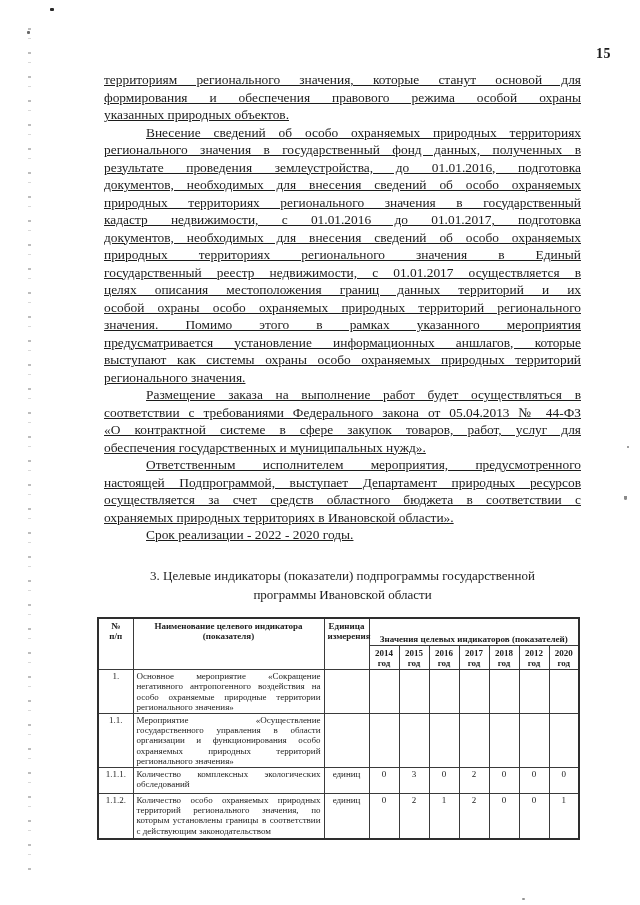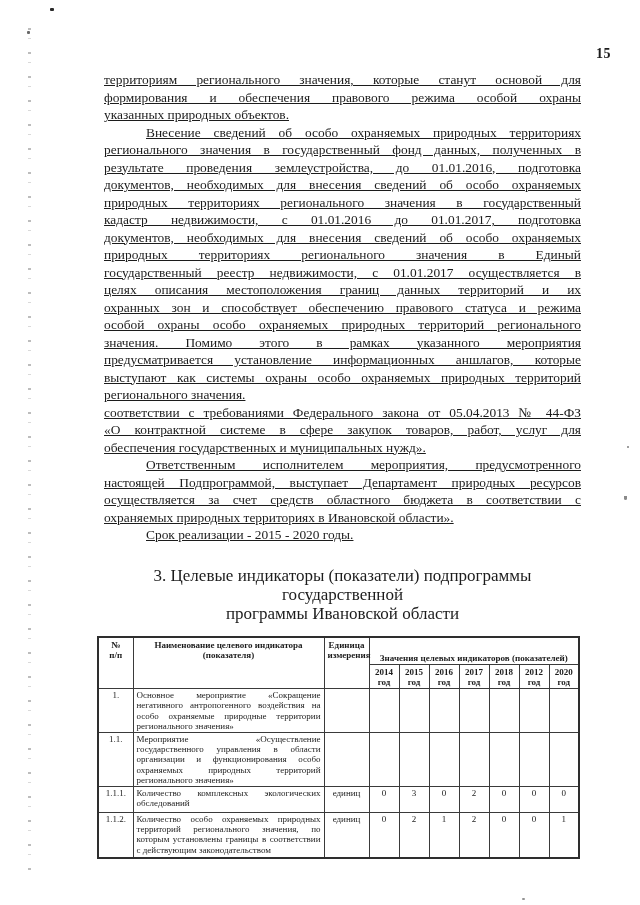--- a/index.html
+++ b/index.html
@@ -23,21 +23,21 @@
   .line{
     font-size:13.4px;
     height:17.5px;line-height:17.5px;
     text-align:justify;text-align-last:justify;
     overflow:visible;
   }
   .line.last{text-align-last:left;}
   .line.first{text-indent:42px;}
   .heading{margin-top:22px;}
   .hline{
-    font-size:17px;line-height:19px;text-align:center;
+    font-size:13px;line-height:19px;text-align:center;
   }
   table.ind{
     margin-top:13px;margin-left:-7px;
     width:481px;table-layout:fixed;
     border-collapse:collapse;
     border:2px solid #2e2e2e;
     font-family:"Liberation Serif","DejaVu Serif",serif;
   }
   table.ind th, table.ind td{
     border:1px solid #3a3a3a;
@@ -96,40 +96,40 @@
           <div class="line first">Внесение сведений об особо охраняемых природных территориях</div>
           <div class="line">регионального значения в государственный фонд данных, полученных в</div>
           <div class="line">результате проведения землеустройства, до 01.01.2016, подготовка</div>
           <div class="line">документов, необходимых для внесения сведений об особо охраняемых</div>
           <div class="line">природных территориях регионального значения в государственный</div>
           <div class="line">кадастр недвижимости, с 01.01.2016 до 01.01.2017, подготовка</div>
           <div class="line">документов, необходимых для внесения сведений об особо охраняемых</div>
           <div class="line">природных территориях регионального значения в Единый</div>
           <div class="line">государственный реестр недвижимости, с 01.01.2017 осуществляется в</div>
           <div class="line">целях описания местоположения границ данных территорий и их</div>
-          <div class="line">охранных зон и способствует обеспечению правового статуса и режима</div>
           <div class="line">особой охраны особо охраняемых природных территорий регионального</div>
           <div class="line">значения. Помимо этого в рамках указанного мероприятия</div>
           <div class="line">предусматривается установление информационных аншлагов, которые</div>
           <div class="line">выступают как системы охраны особо охраняемых природных территорий</div>
           <div class="line last">регионального значения.</div>
         </div>
         <div class="para">
+          <div class="line first">Размещение заказа на выполнение работ будет осуществляться в</div>
           <div class="line">соответствии с требованиями Федерального закона от 05.04.2013 № 44-ФЗ</div>
           <div class="line">«О контрактной системе в сфере закупок товаров, работ, услуг для</div>
           <div class="line last">обеспечения государственных и муниципальных нужд».</div>
         </div>
         <div class="para">
           <div class="line first">Ответственным исполнителем мероприятия, предусмотренного</div>
           <div class="line">настоящей Подпрограммой, выступает Департамент природных ресурсов</div>
           <div class="line">осуществляется за счет средств областного бюджета в соответствии с</div>
           <div class="line last">охраняемых природных территориях в Ивановской области».</div>
         </div>
         <div class="para">
-          <div class="line last first">Срок реализации - 2015 - 2020 годы.</div>
+          <div class="line last first">Срок реализации - 2022 - 2020 годы.</div>
         </div>
       </div>
 
     <div class="heading" id="heading">
         <div class="hline">3. Целевые индикаторы (показатели) подпрограммы государственной</div>
         <div class="hline">программы Ивановской области</div>
       </div>
 
     <table class="ind" id="indicators-table">
       <colgroup>

